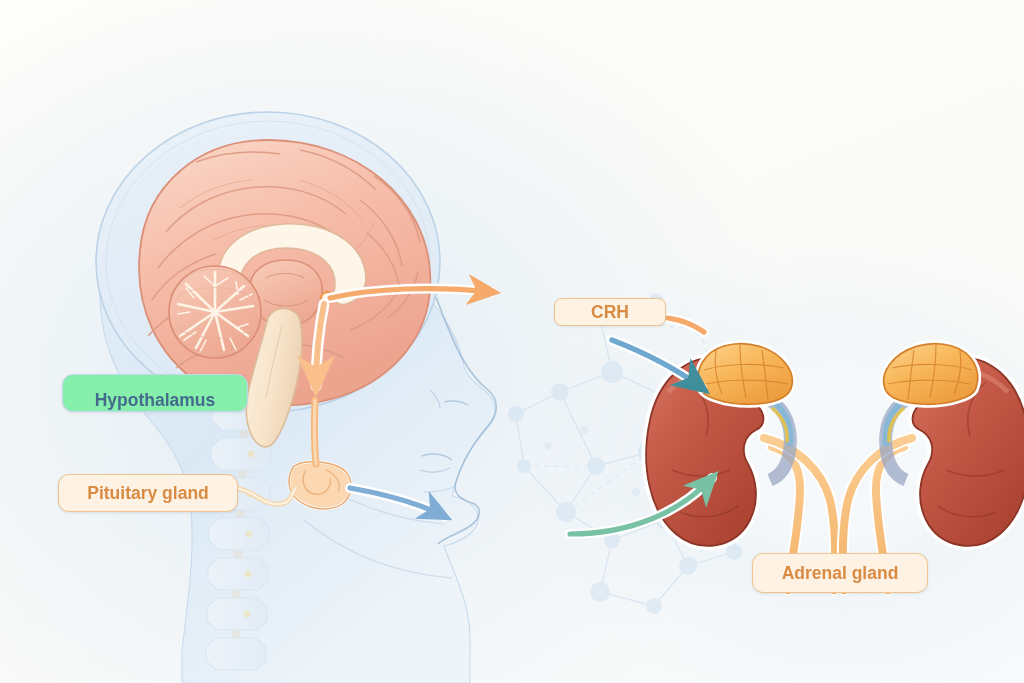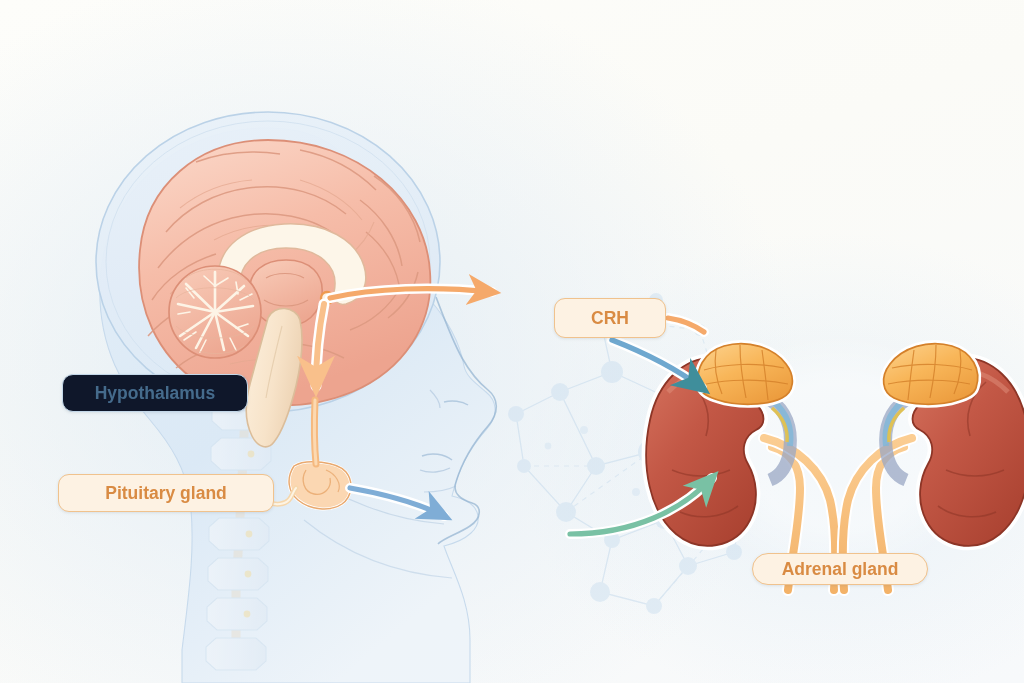--- a/index.html
+++ b/index.html
@@ -29,21 +29,21 @@
 
   .pill {
     position:absolute;
     display:flex; align-items:center; justify-content:center;
     border-radius:11px;
     font-size:17.5px; font-weight:700;
     white-space:nowrap;
     box-shadow:0 1px 3px rgba(70,90,110,.13);
   }
   .pill.blue {
-    background:#0f172a; border:1.6px solid #c3d7e8; color:#456b8c;
+    background:#86efac; border:1.6px solid #c3d7e8; color:#456b8c;align-items:flex-end;
   }
   .pill.orange {
     background:#fdf2e3; border:1.6px solid #f0c28d; color:#d98b43;
   }
 </style>
 </head>
 <body>
 
 <div id="stage">
 
@@ -423,26 +423,26 @@
       <path d="M570,534 C634,534 682,510 712,478" fill="none" stroke="#ffffff" stroke-width="10" stroke-linecap="round"></path>
       <path d="M570,534 C634,534 682,510 712,478" fill="none" stroke="#79c1a4" stroke-width="5.2" stroke-linecap="round" marker-end="url(#ahGreen)"></path>
     </g>
   </svg>
 
 
   <div class="pill blue" style="left:62px; top:374px; width:186px; height:38px;">
     <span>Hypothalamus</span>
   </div>
 
-  <div class="pill orange" style="left:58px; top:474px; width:216px; height:38px;">
+  <div class="pill orange" style="left:58px; top:474px; width:180px; height:38px;">
     <span>Pituitary gland</span>
   </div>
 
-  <div class="pill orange" style="left:554px; top:298px; width:112px; height:40px;">
+  <div class="pill orange" style="left:554px; top:298px; width:112px; height:28px;border-radius:8px;">
     <span>CRH</span>
   </div>
 
 
-  <div class="pill orange" style="left:752px; top:553px; width:176px; height:32px;border-radius:16px;">
+  <div class="pill orange" style="left:752px; top:553px; width:176px; height:40px;">
     <span>Adrenal gland</span>
   </div>
 
 </div>
 
 </body></html>

